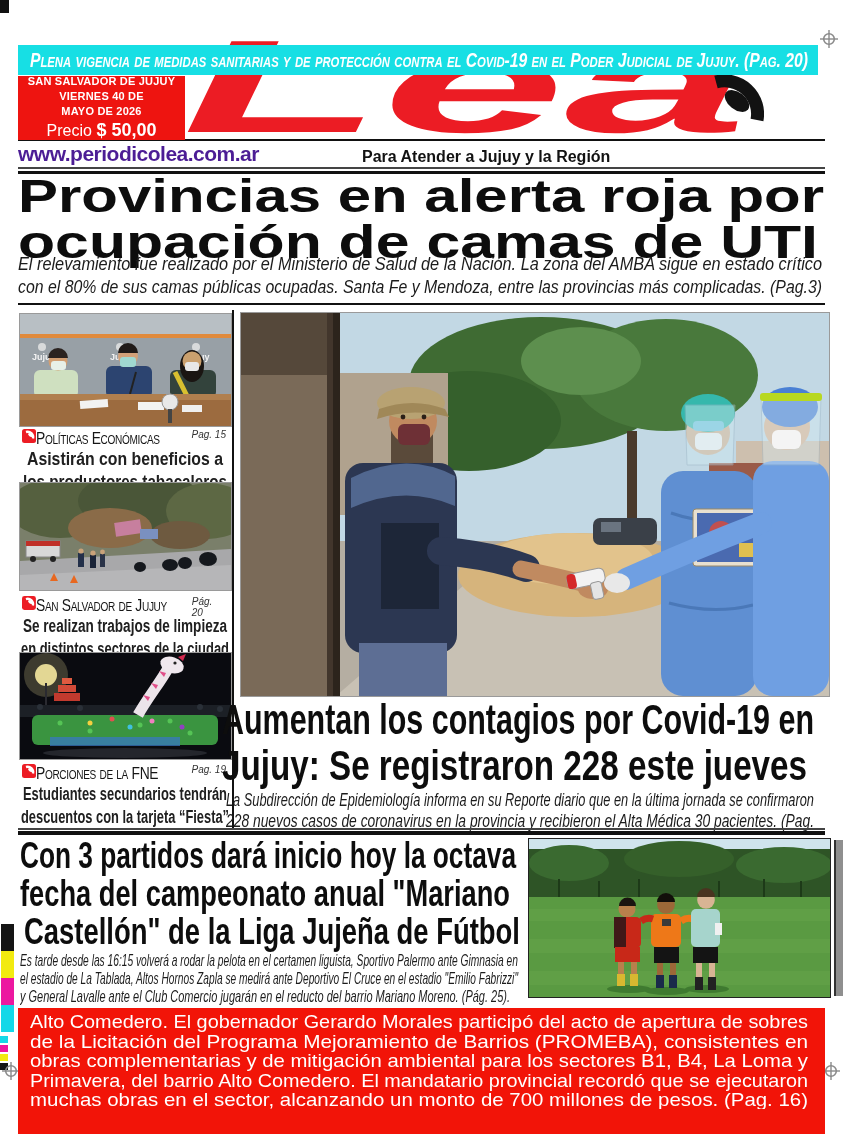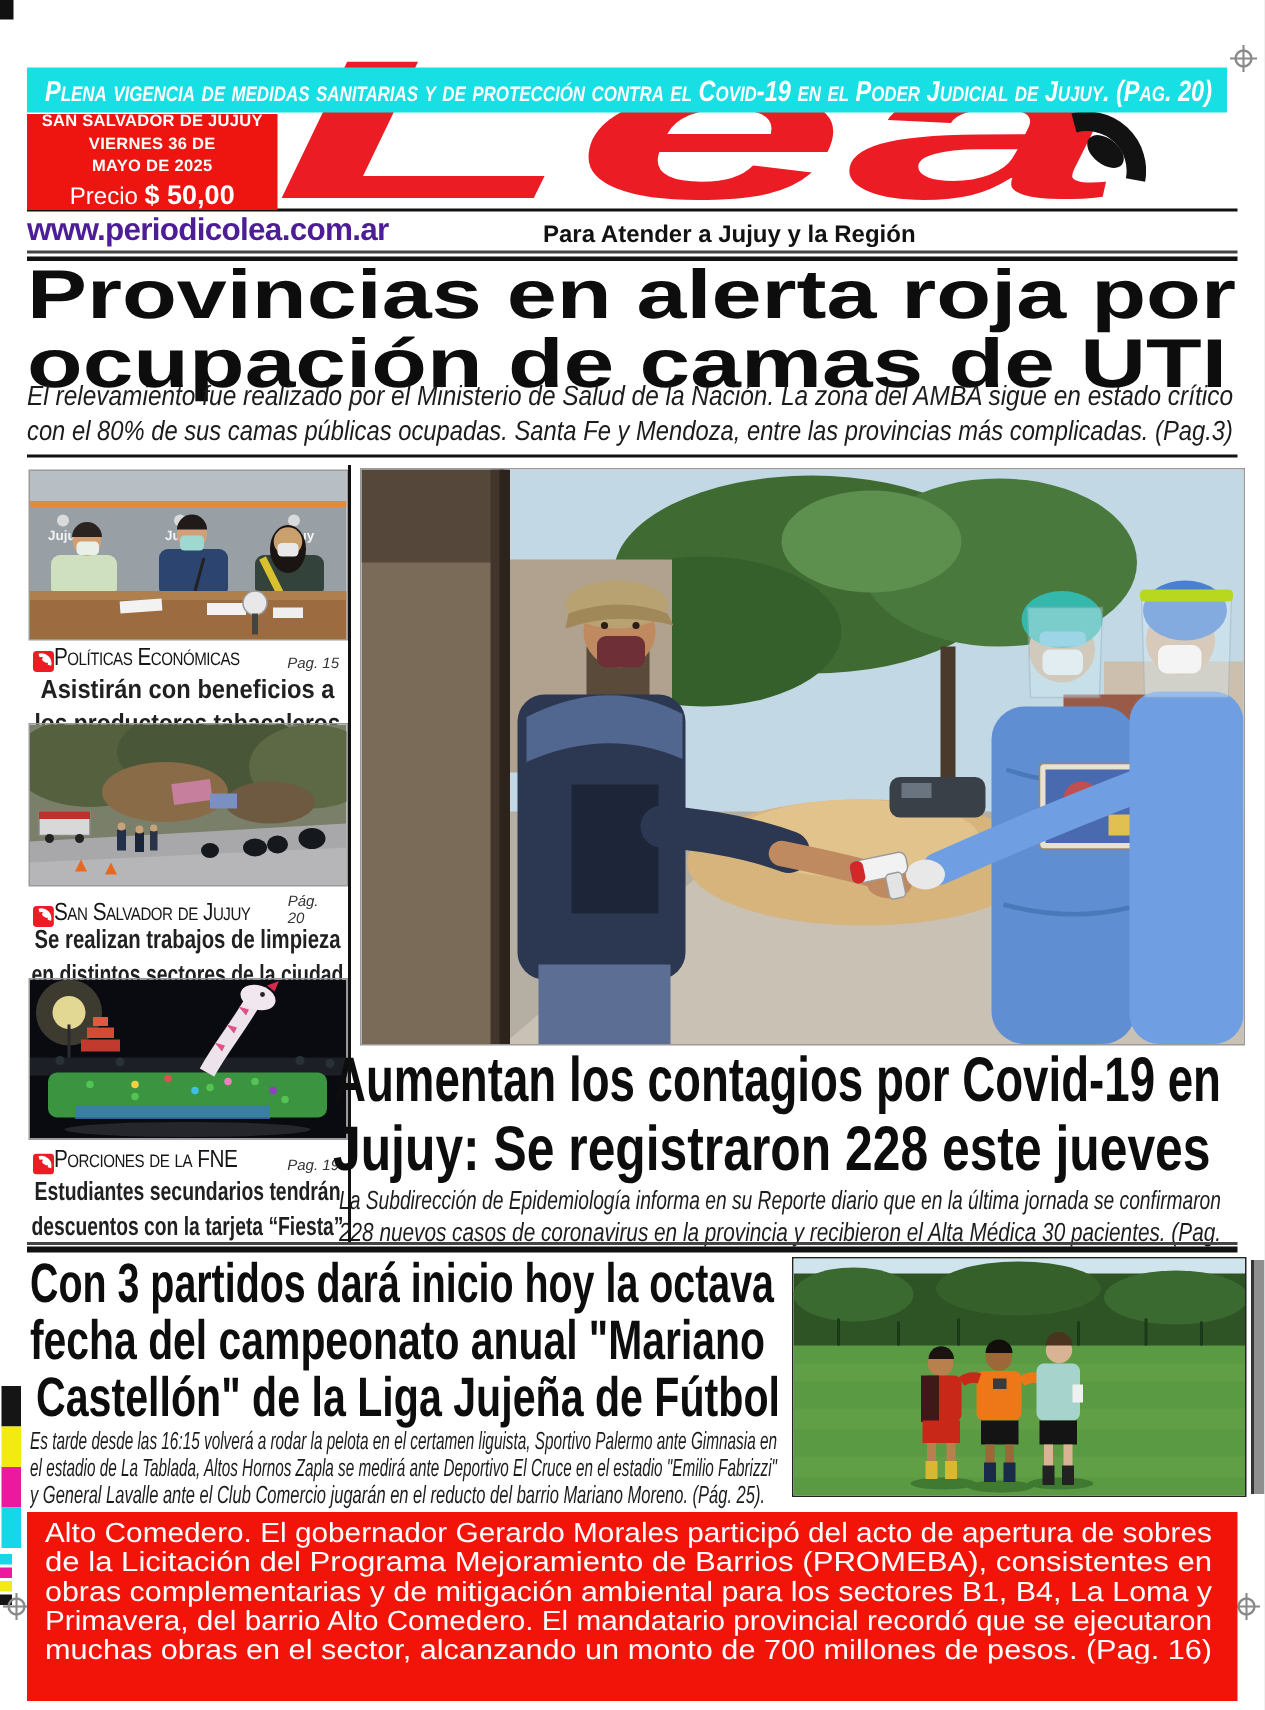--- a/index.html
+++ b/index.html
@@ -10,21 +10,21 @@
   .hl{font-weight:bold;fill:#0d0d0d}
   .dk{font-style:italic;fill:#1c1c1c}
   .bn{font-style:italic;font-variant:small-caps;fill:#ffffff;font-weight:bold}
   .bx{fill:#ffffff}
   .rule{background:#111}
   .datebox{background:#ee1410;color:#fff;text-align:center;display:flex;flex-direction:column;
            justify-content:center;gap:1px;z-index:4}
   .datebox .dl{font-size:11px;font-weight:bold;letter-spacing:0.2px;line-height:1.25}
   .datebox .price{margin-top:0;font-size:16px}
   .datebox .price b{font-size:18px}
-  .kick{display:flex;align-items:flex-end;gap:0}
+  .kick{display:flex;align-items:flex-start;gap:0}
   .kl{font-variant:small-caps;font-size:16.5px;letter-spacing:-0.4px;color:#161616;
       transform:scaleX(0.84);transform-origin:left center;white-space:nowrap;display:inline-block}
   .kp{font-style:italic;font-size:10px;color:#333;margin-left:auto;padding-right:2px}
   .photo{border:1px solid #9a9a9a;display:block}
   .site{font-size:21px;font-weight:bold;color:#4c1d95;letter-spacing:-0.5px}
   .tag{font-size:16px;font-weight:bold;color:#121212}
 </style>
 </head>
 <body>
 
@@ -49,22 +49,22 @@
   </svg>
 
   <div class="abs" style="left:18px;top:45px;width:800px;height:30px;background:#17DFE4;z-index:3">
     <svg width="800" height="30">
       <text x="12" y="22" font-size="19.5" class="bn" textLength="778" lengthAdjust="spacingAndGlyphs">Plena vigencia de medidas sanitarias y de protección contra el Covid-19  en el Poder Judicial de Jujuy. (Pag. 20)</text>
     </svg>
   </div>
 
   <div class="abs datebox" style="left:18px;top:76px;width:167px;height:64px">
     <div class="dl">SAN SALVADOR DE JUJUY</div>
-    <div class="dl">VIERNES 36 DE</div>
-    <div class="dl">MAYO DE 2025</div>
+    <div class="dl">VIERNES 40 DE</div>
+    <div class="dl">MAYO DE 2026</div>
     <div class="price">
       <span>Precio</span>
       <b>$ 50,00</b>
     </div>
   </div>
 
   <div class="abs site" style="left:18px;top:142px;z-index:3">www.periodicolea.com.ar</div>
   <div class="abs tag" style="left:362px;top:148px;z-index:3">Para Atender a Jujuy y la Región</div>
 
   <div class="abs" style="left:18px;top:167px;width:807px;height:1.5px;background:#444"></div>

